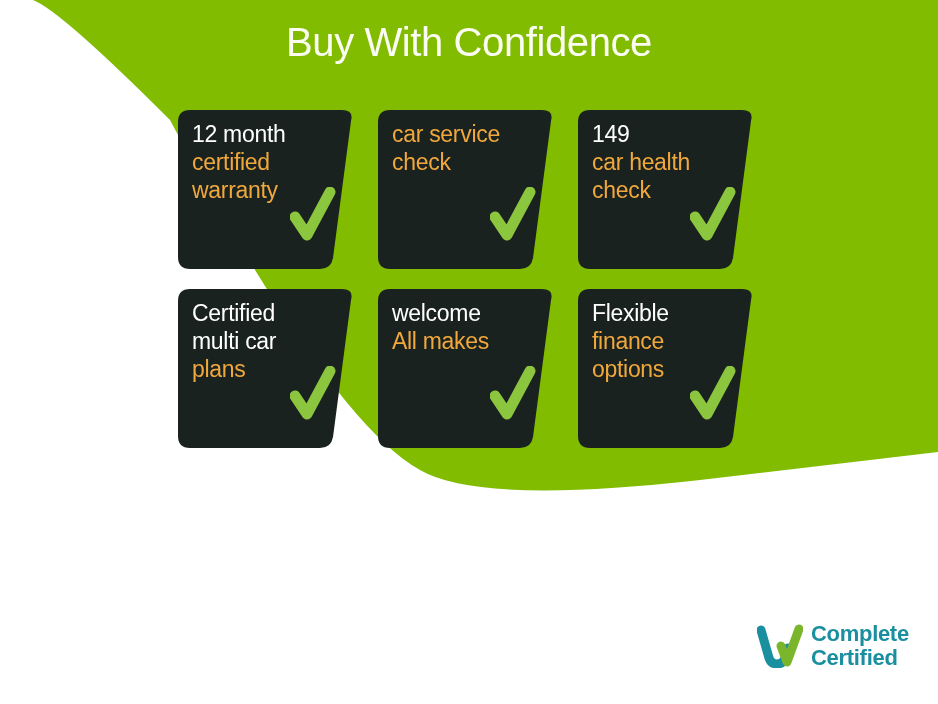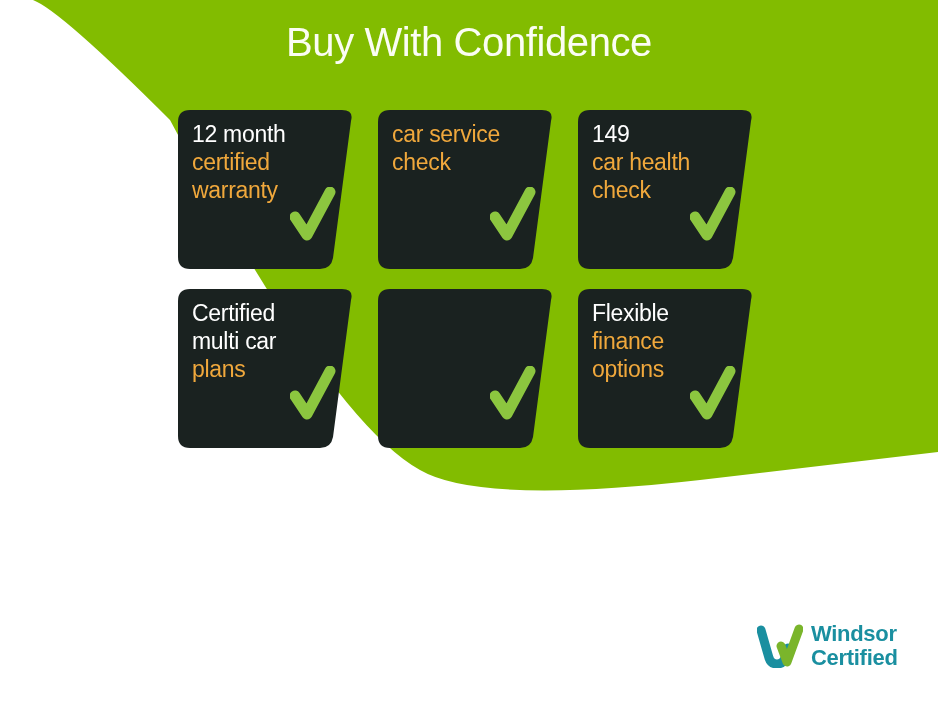--- a/index.html
+++ b/index.html
@@ -182,20 +182,22 @@
       <svg class="tick" viewBox="0 0 46 58">
         <path d="M 5 30 L 17 48 L 40 5" stroke="#8cc63f" stroke-width="11" stroke-linecap="round" stroke-linejoin="round" fill="none"></path>
       </svg>
     </div>
 
     <div class="card">
       <svg class="card-shape" viewBox="0 0 176 159" preserveAspectRatio="none">
         <path d="M 12 0 L 164 0 Q 176 0 173 11 L 155 148 Q 153 159 142 159 L 12 159 Q 0 159 0 147 L 0 12 Q 0 0 12 0 Z" fill="#1a2220"></path>
       </svg>
       <div class="card-text">
+        <div class="line white">welcome</div>
+        <div class="line accent">All makes</div>
       </div>
       <svg class="tick" viewBox="0 0 46 58">
         <path d="M 5 30 L 17 48 L 40 5" stroke="#8cc63f" stroke-width="11" stroke-linecap="round" stroke-linejoin="round" fill="none"></path>
       </svg>
     </div>
 
     <div class="card">
       <svg class="card-shape" viewBox="0 0 176 159" preserveAspectRatio="none">
         <path d="M 12 0 L 164 0 Q 176 0 173 11 L 155 148 Q 153 159 142 159 L 12 159 Q 0 159 0 147 L 0 12 Q 0 0 12 0 Z" fill="#1a2220"></path>
       </svg>
@@ -211,16 +213,16 @@
 
   </div>
 </div>
 
 <div id="logo">
   <svg id="logo-mark" viewBox="0 0 46 44">
     <path d="M 4 6 L 12 34 Q 14 40 20 40 Q 26 40 28 34 L 31 24" stroke="#1a8fa0" stroke-width="9" stroke-linecap="round" stroke-linejoin="round" fill="none"></path>
     <path d="M 24 22 L 30 38 L 42 5" stroke="#7ab52b" stroke-width="9" stroke-linecap="round" stroke-linejoin="round" fill="none"></path>
   </svg>
   <div id="logo-words">
-    <span>Windsor</span>
+    <span>Complete</span>
     <span>Certified</span>
   </div>
 </div>
 
 </body></html>

